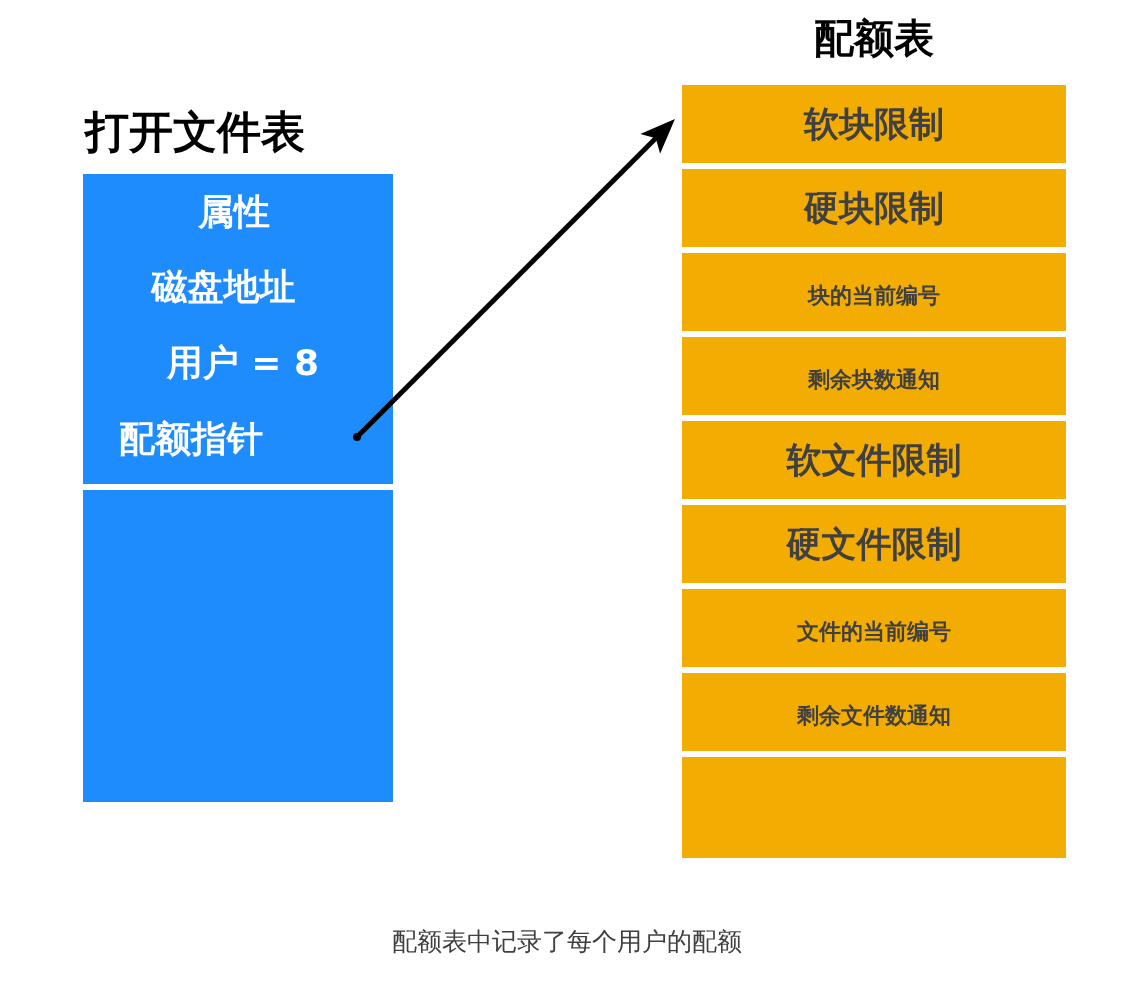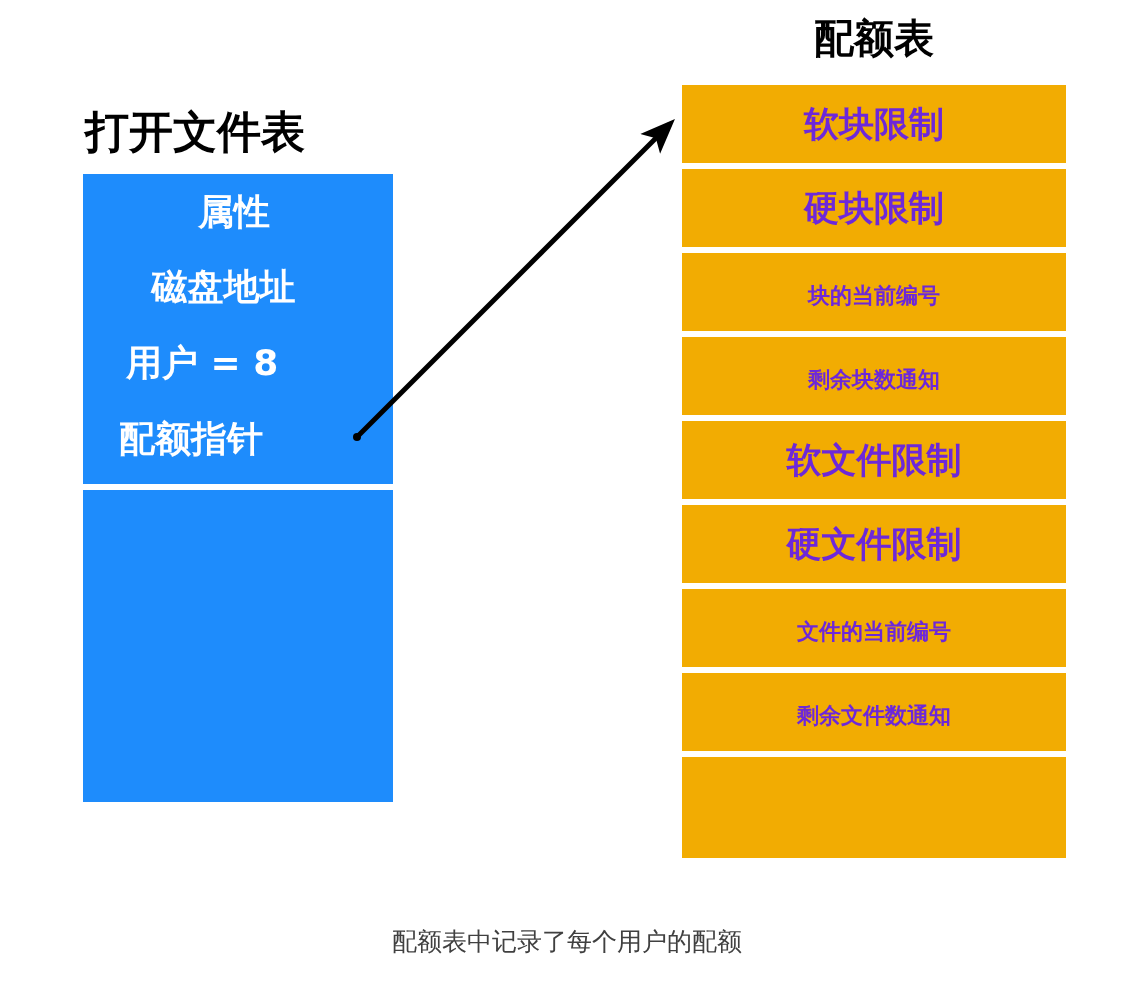--- a/index.html
+++ b/index.html
@@ -75,21 +75,21 @@
     width: 310px;
     color: #ffffff;
     font-weight: bold;
     font-size: 36px;
     line-height: 40px;
     white-space: nowrap;
     box-sizing: border-box;
   }
   #oft-row-0 { top: 18px;  text-align: center; padding-right: 8px; }
   #oft-row-1 { top: 93px;  text-align: center; padding-right: 40px; padding-left: 11px; }
-  #oft-row-2 { top: 169px; text-align: left; padding-right: 74px; margin-left: 43px; }
+  #oft-row-2 { top: 169px; text-align: right; padding-right: 74px; }
   #oft-row-3 { top: 245px; text-align: left; padding-left: 36px; }
 
   
   #quota-table {
     position: absolute;
     left: 682px;
     top: 85px;
     width: 384px;
     height: 773px;
     background: #F2AC02;
@@ -97,21 +97,21 @@
   }
   .qt-row {
     position: relative;
     height: 78px;
     display: flex;
     align-items: center;
     justify-content: center;
     box-sizing: border-box;
   }
   .qt-row .qt-label {
-    color: #6d28d9;
+    color: #404040;
     font-weight: bold;
     font-size: 35px;
     line-height: 40px;
     white-space: nowrap;
   }
   .qt-row.qt-wide .qt-label { font-size: 22px; margin-top: 7px; }
   .qt-sep {
     height: 6px;
     background: #ffffff;
     width: 100%;

